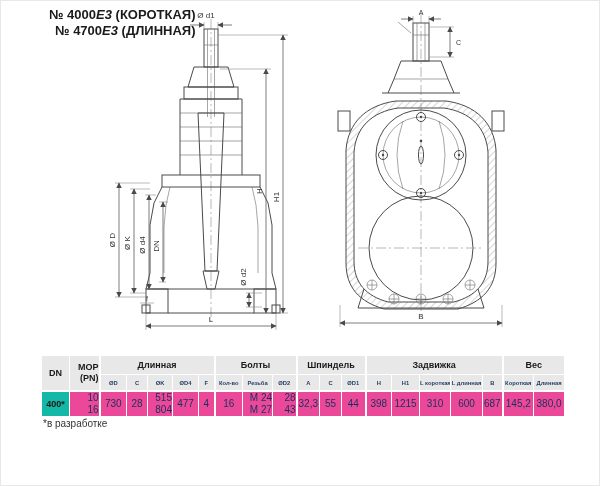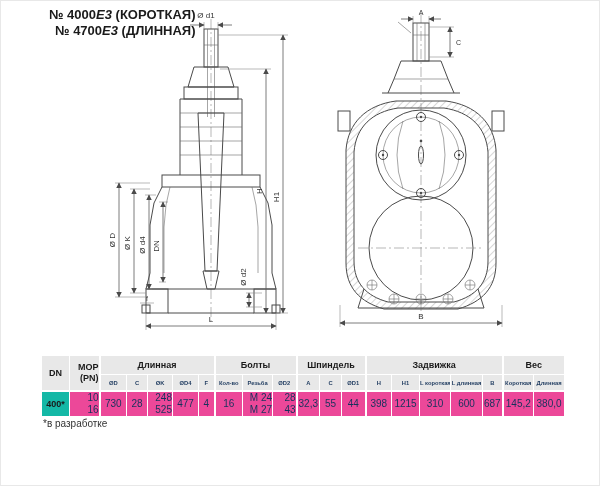--- a/index.html
+++ b/index.html
@@ -279,22 +279,22 @@
       <td class="val rtop">
             <div class="two">
               <div>10</div>
               <div>16</div>
             </div>
           </td>
       <td class="val rtop gsep">730</td>
       <td class="val rtop">28</td>
       <td class="val rtop">
             <div class="two">
-              <div>248</div>
-              <div>525</div>
+              <div>515</div>
+              <div>804</div>
             </div>
           </td>
       <td class="val rtop">477</td>
       <td class="val rtop">4</td>
       <td class="val rtop gsep">16</td>
       <td class="val rtop">
             <div class="two">
               <div>M 24</div>
               <div>M 27</div>
             </div>

